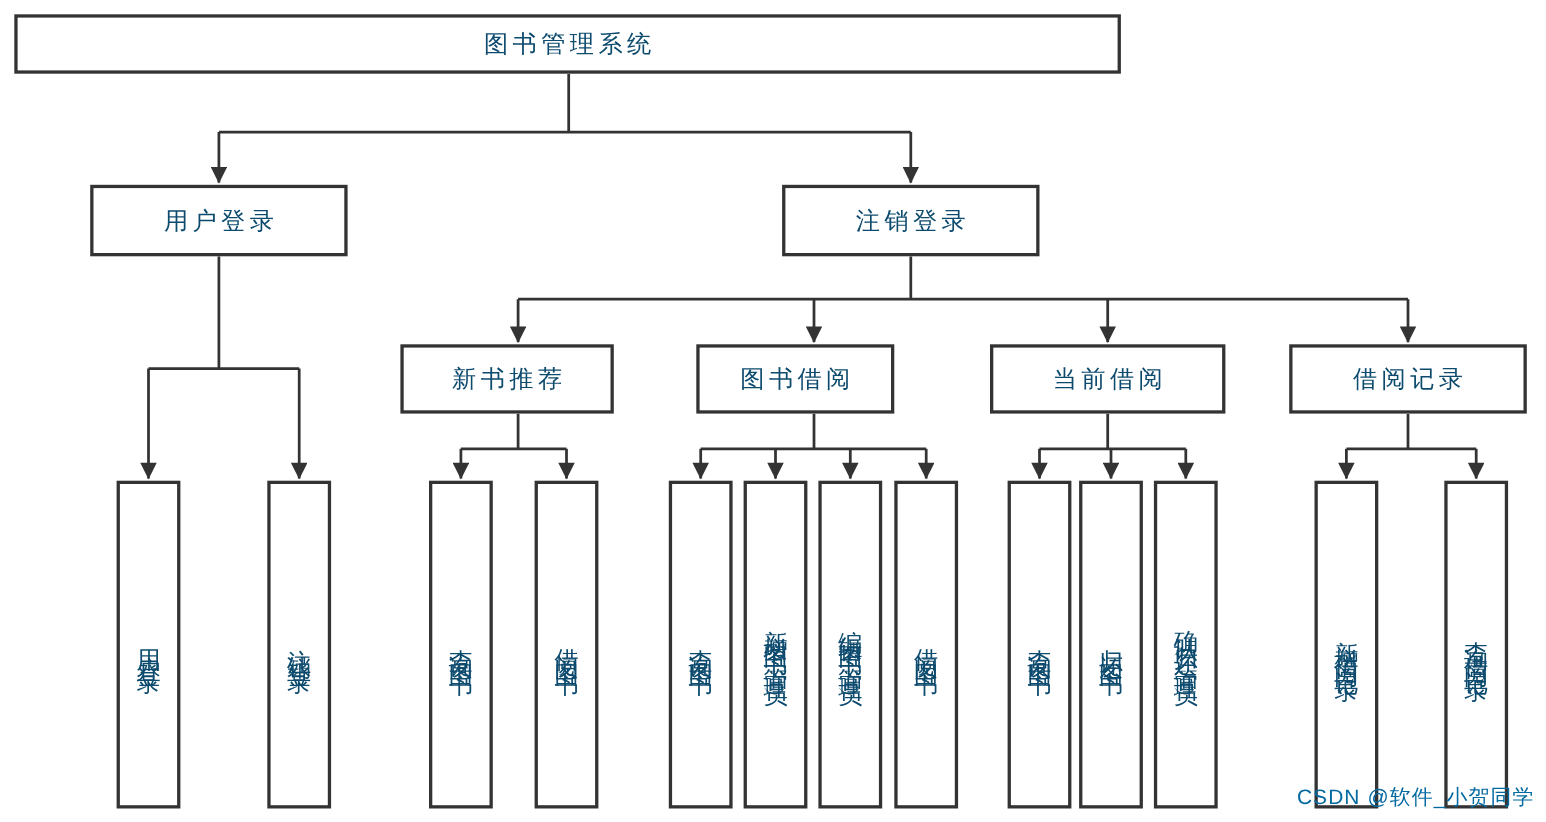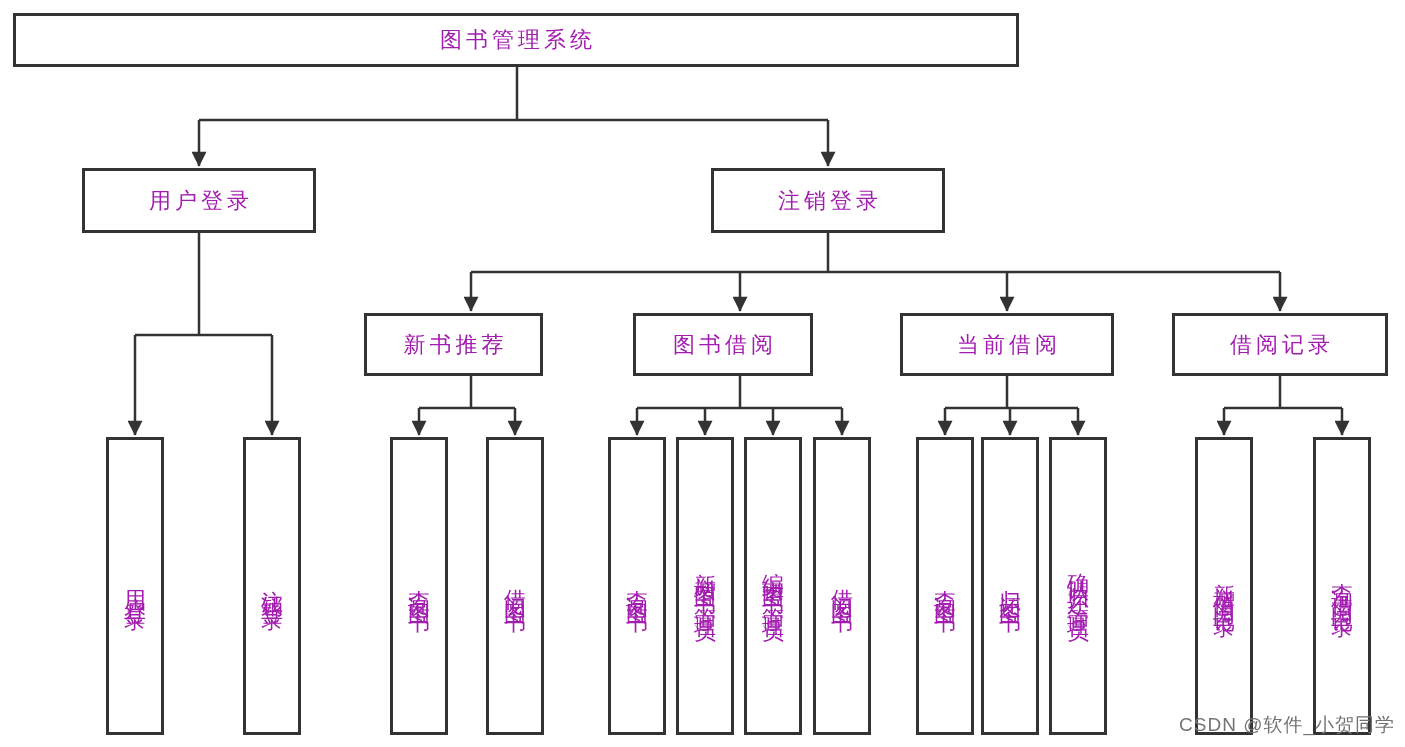--- a/index.html
+++ b/index.html
@@ -15,21 +15,21 @@
   }
   .wires {
     position: absolute; left: 0; top: 0;
     width: 1405px; height: 747px;
     pointer-events: none;
   }
   .box {
     position: absolute;
     background: #ffffff;
     border: 3px solid #333333;
-    color: #a21caf;
+    color: #0c4a6e;
     display: flex;
     align-items: center;
     justify-content: center;
     text-align: center;
     line-height: 1;
   }
   .hbox {
     font-size: 22px;
     letter-spacing: 4px;
     text-indent: 4px;
@@ -40,21 +40,21 @@
     font-size: 22px;
     letter-spacing: 7px;
     white-space: nowrap;
   }
   .watermark {
     position: absolute;
     top: 712px;
     right: 10px;
     font-size: 19px;
     letter-spacing: 1px;
-    color: #737373;
+    color: #0369a1;
     white-space: nowrap;
     z-index: 5;
   }
 </style>
 </head>
 <body>
 
 <div class="stage">
 
   <svg class="wires" width="1405" height="747" viewBox="0 0 1405 747" xmlns="http://www.w3.org/2000/svg">
@@ -96,21 +96,21 @@
       <line x1="1224" y1="408" x2="1224" y2="435" marker-end="url(#ah)"></line>
       <line x1="1342" y1="408" x2="1342" y2="435" marker-end="url(#ah)"></line>
     </g>
   </svg>
 
   <div class="box hbox" style="left:13px; top:13px; width:1006px; height:54px;">图书管理系统</div>
 
   <div class="box hbox" style="left:82px; top:168px; width:234px; height:65px;">用户登录</div>
   <div class="box hbox" style="left:711px; top:168px; width:234px; height:65px;">注销登录</div>
 
-  <div class="box hbox" style="left:364px; top:313px; width:179px; height:63px;">新书推荐</div>
+  <div class="box hbox" style="left:364px; top:313px; width:194px; height:63px;">新书推荐</div>
   <div class="box hbox" style="left:633px; top:313px; width:180px; height:63px;">图书借阅</div>
   <div class="box hbox" style="left:1172px; top:313px; width:216px; height:63px;">借阅记录</div>
   <div class="box hbox" style="left:900px; top:313px; width:214px; height:63px;">当前借阅</div>
 
   <div class="box vbox" style="left:106px; top:437px; width:58px; height:298px;">用户登录</div>
   <div class="box vbox" style="left:243px; top:437px; width:58px; height:298px;">注销登录</div>
 
   <div class="box vbox" style="left:390px; top:437px; width:58px; height:298px;">查询图书</div>
   <div class="box vbox" style="left:486px; top:437px; width:58px; height:298px;">借阅图书</div>
 

